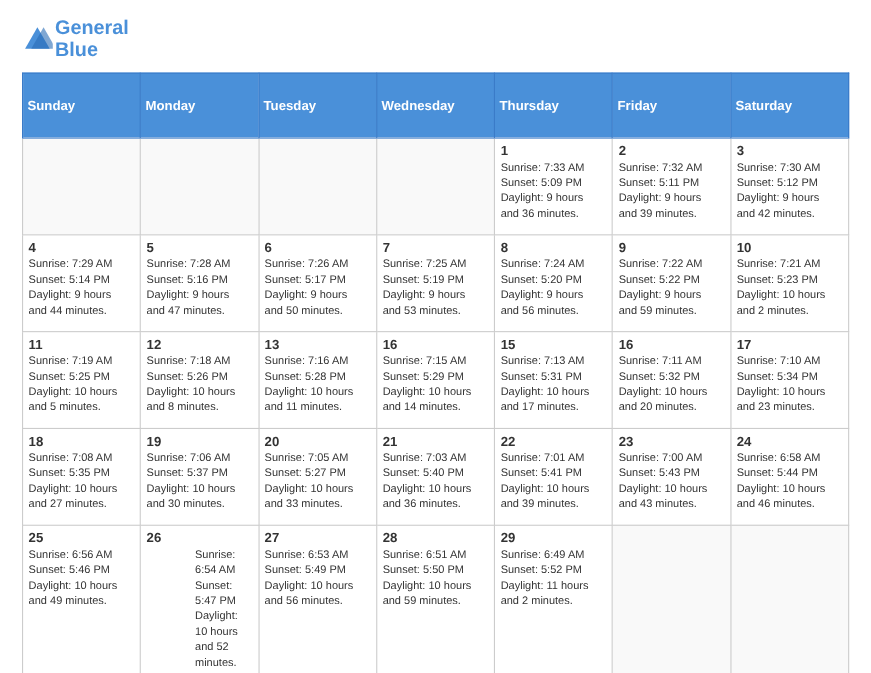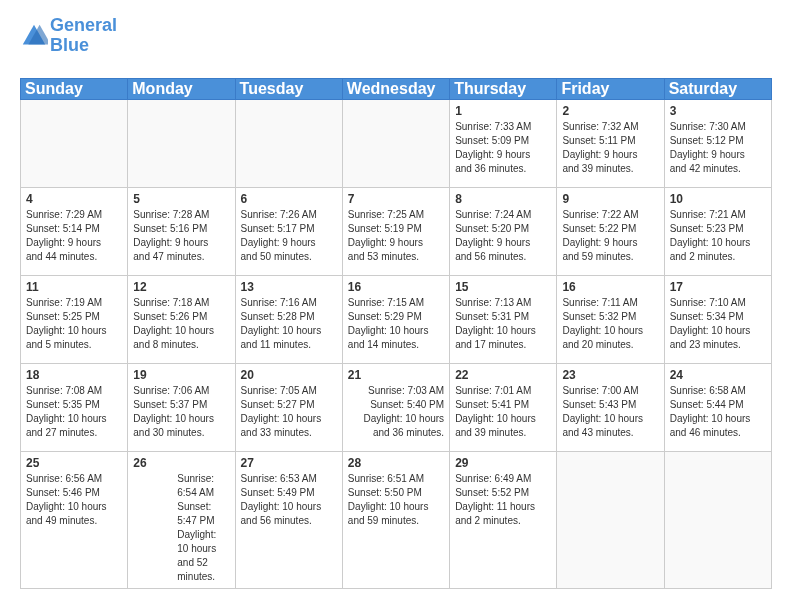--- a/index.html
+++ b/index.html
@@ -9,21 +9,20 @@
       width: 792px;
       height: 612px;
       overflow: hidden;
     }
     .page {
       width: 792px;
       height: 528px;
       padding: 16px 20px 12px 20px;
       display: flex;
       flex-direction: column;
-      gap: 12px;
     }
     .header {
       display: flex;
       justify-content: space-between;
       align-items: flex-start;
       margin-bottom: 10px;
     }
     .logo {
       display: flex;
       align-items: center;
@@ -57,23 +56,23 @@
     .calendar {
       flex: 1;
       border: 1px solid #ccc;
       border-collapse: collapse;
       width: 100%;
       table-layout: fixed;
     }
     .calendar th {
       background: #4a90d9;
       color: #fff;
-      font-size: 16px;
+      font-size: 12px;
       font-weight: bold;
-      padding: 1px 4px;
+      padding: 22px 4px;
       border: 1px solid #3a7bc8;
       text-align: left;
     }
     .calendar td {
       border: 1px solid #ccc;
       vertical-align: top;
       padding: 4px 5px;
       font-size: 9.5px;
       color: #333;
       background: #fff;
@@ -287,21 +286,21 @@
           </td>
           <td>
             <span class="day-num">20</span>
             <div class="day-info" style="white-space: pre-line;">Sunrise: 7:05 AM
 Sunset: 5:27 PM
 Daylight: 10 hours
 and 33 minutes.</div>
           </td>
           <td>
             <span class="day-num">21</span>
-            <div class="day-info" style="white-space: pre-line; text-align: right;">Sunrise: 7:03 AM
+            <div class="day-info" style="white-space: pre-line;">Sunrise: 7:03 AM
 Sunset: 5:40 PM
 Daylight: 10 hours
 and 36 minutes.</div>
           </td>
           <td>
             <span class="day-num">22</span>
             <div class="day-info" style="white-space: pre-line;">Sunrise: 7:01 AM
 Sunset: 5:41 PM
 Daylight: 10 hours
 and 39 minutes.</div>

